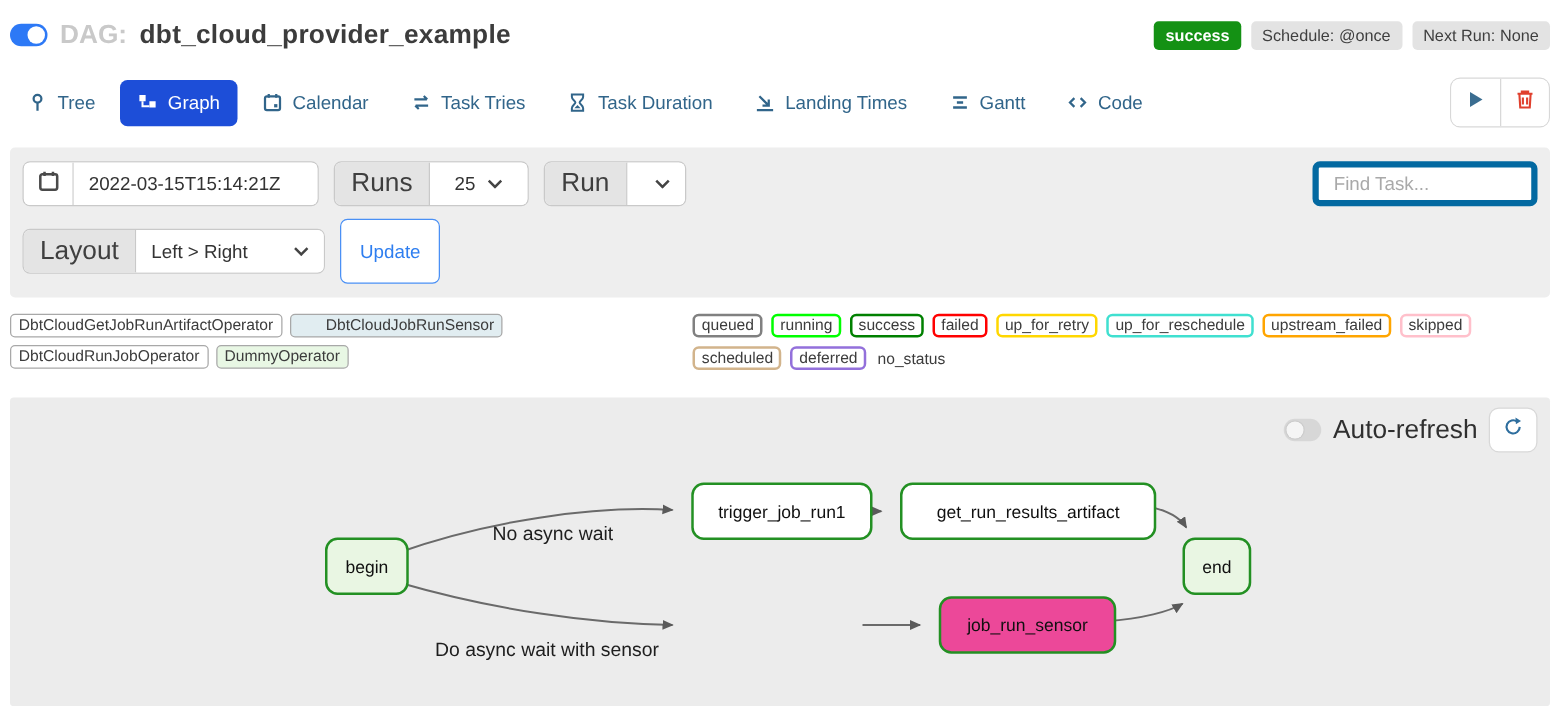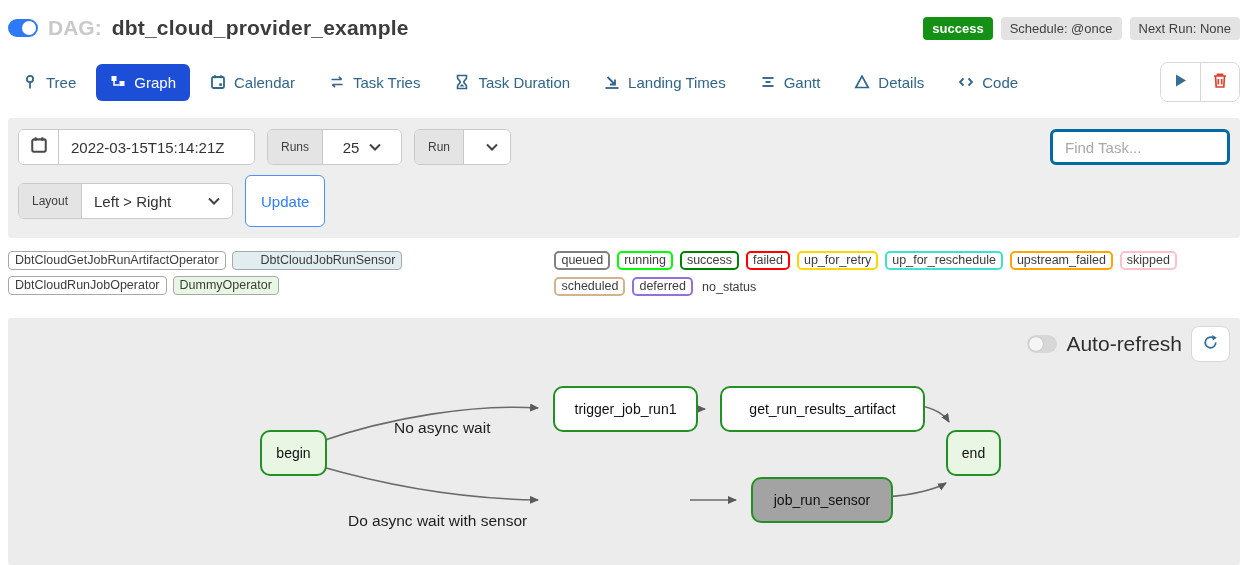--- a/index.html
+++ b/index.html
@@ -29,27 +29,27 @@
   .tab-active { background:#1d4ed8; color:#ffffff; }
   .tabs-actions { margin-left:auto; display:flex; border:1px solid #d8d8d8; border-radius:8px; overflow:hidden; background:#fff; }
   .action-btn { width:39px; height:38px; display:flex; align-items:center; justify-content:center; cursor:pointer; background:#fff; }
   .action-btn + .action-btn { border-left:1px solid #d8d8d8; }
 
   
   .filter-panel { margin-top:16px; background:#eeeeee; border-radius:4px; padding:11px 10px; }
   .filter-row { display:flex; align-items:center; gap:12px; }
   .filter-row + .filter-row { margin-top:10px; }
   .igroup { display:inline-flex; align-items:stretch; border:1px solid #c9c9c9; border-radius:6px; overflow:hidden; background:#fff; height:36px; }
-  .iaddon { display:flex; align-items:center; padding:0 13px; background:#e4e4e4; color:#3f3f3f; font-size:12px; border-right:1px solid #c9c9c9; }
+  .iaddon { display:flex; align-items:center; padding:0 13px; background:#e4e4e4; color:#3f3f3f; font-size:21px; border-right:1px solid #c9c9c9; }
   .icell { display:flex; align-items:center; padding:0 12px; background:#fff; font-size:15px; color:#333; }
   .icell.center { justify-content:center; }
   .iicon { display:flex; align-items:center; justify-content:center; width:40px; background:#fff; border-right:1px solid #c9c9c9; }
   .chev { margin-left:10px; display:flex; align-items:center; }
   input.text-input { border:none; outline:none; font-size:15px; color:#333; font-family:inherit; width:195px; padding:0 12px; }
-  .find-input { margin-left:auto; height:36px; border:3px solid #0369a1; border-radius:6px; padding:0 12px; font-size:15px; width:180px; font-family:inherit; color:#0369a1; outline:none; }
+  .find-input { margin-left:auto; height:36px; border:5px solid #0369a1; border-radius:6px; padding:0 12px; font-size:15px; width:180px; font-family:inherit; color:#0369a1; outline:none; }
   .find-input::placeholder { color:#a9a9a9; }
   .update-btn { height:52px; padding:0 15px; background:#fff; border:1px solid #4a90f5; color:#2e7ef0; font-size:15px; border-radius:6px; cursor:pointer; font-family:inherit; }
 
   
   .legend { display:flex; margin-top:13px; align-items:flex-start; }
   .ops { display:flex; flex-wrap:wrap; gap:6px; width:545px; }
   .op-badge { border:1px solid #a8a8a8; border-radius:4px; padding:1px 6px 2px; font-size:12.5px; color:#3c3c3c; background:#fff; white-space:nowrap; }
   .op-sensor { background:#e1edf1;padding-left:28px; }
   .op-dummy { background:#e8f7e4; }
   .statuses { display:flex; flex-wrap:wrap; gap:7px; width:690px; margin-left:5px; align-items:center; }
@@ -67,21 +67,21 @@
   .st-none { font-size:12.5px; color:#3c3c3c; padding:0 2px; }
 
   
   .graph-panel { position:absolute; left:8px; right:8px; top:318px; height:247px; background:#ececec; border-radius:3px; }
   .autorefresh { position:absolute; top:14px; right:58px; display:flex; align-items:center; gap:9px; }
   .autorefresh-label { font-size:21px; color:#2f2f2f; }
   .refresh-btn { position:absolute; top:8px; right:10px; width:39px; height:36px; background:#fff; border:1px solid #d8d8d8; border-radius:8px; display:flex; align-items:center; justify-content:center; cursor:pointer; }
   .edges { position:absolute; inset:0; width:100%; height:100%; }
   .node { position:absolute; display:flex; align-items:center; justify-content:center; border:2.5px solid #239023; border-radius:10px; background:#fff; font-size:14px; color:#101010; cursor:pointer; white-space:nowrap; }
   .n-dummy { background:#e9f6e3; }
-  .n-sensor { background:#a3a3a3; }
+  .n-sensor { background:#ec4899; }
   .n-begin { left:252px; top:112px; width:67px; height:46px; }
   .n-run1  { left:545px; top:68px;  width:145px; height:46px; }
   .n-artifact { left:712px; top:68px; width:205px; height:46px; }
   .n-end   { left:938px; top:112px; width:55px; height:46px; }
   .n-run2  { left:545px; top:159px; width:145px; height:46px; }
   .n-sensor-node { left:743px; top:159px; width:142px; height:46px; }
   .edge-label { position:absolute; font-size:15.5px; color:#1e1e1e; white-space:nowrap; }
   .el-1 { left:386px; top:101px; }
   .el-2 { left:340px; top:194px; }
 </style>
@@ -165,28 +165,20 @@
       </div>
       <div class="tab">
         <span>
             <svg width="16" height="16" viewBox="0 0 16 16" fill="none" stroke="currentColor" stroke-width="1.9">
               <line x1="2.5" y1="4" x2="13.5" y2="4"></line>
               <line x1="5.5" y1="8" x2="10.5" y2="8"></line>
               <line x1="2.5" y1="12" x2="13.5" y2="12"></line>
             </svg>
           </span>
         <span>Gantt</span>
-      </div>
-      <div class="tab">
-        <span>
-            <svg width="16" height="16" viewBox="0 0 16 16" fill="none" stroke="currentColor" stroke-width="1.7">
-              <path d="M8 2.2 L14.2 13.5 H1.8 Z"></path>
-            </svg>
-          </span>
-        <span>Details</span>
       </div>
       <div class="tab">
         <span>
             <svg width="16" height="16" viewBox="0 0 16 16" fill="none" stroke="currentColor" stroke-width="1.8">
               <path d="M5.5 4.5 L2 8 L5.5 11.5 M10.5 4.5 L14 8 L10.5 11.5"></path>
             </svg>
           </span>
         <span>Code</span>
       </div>
     </div>

